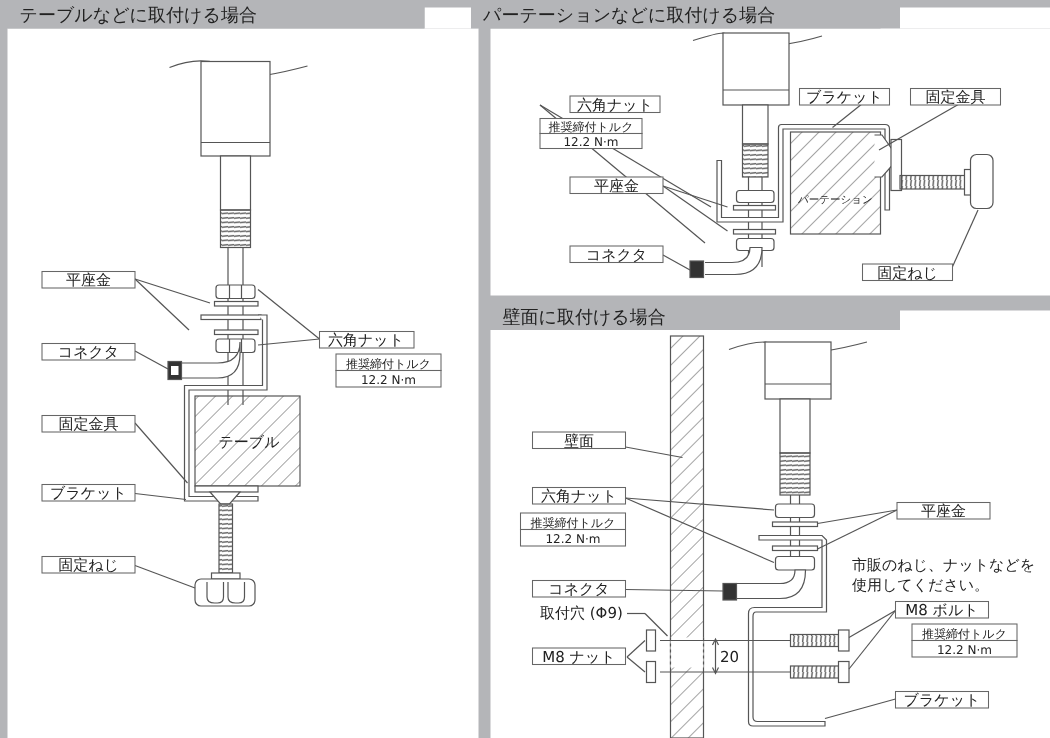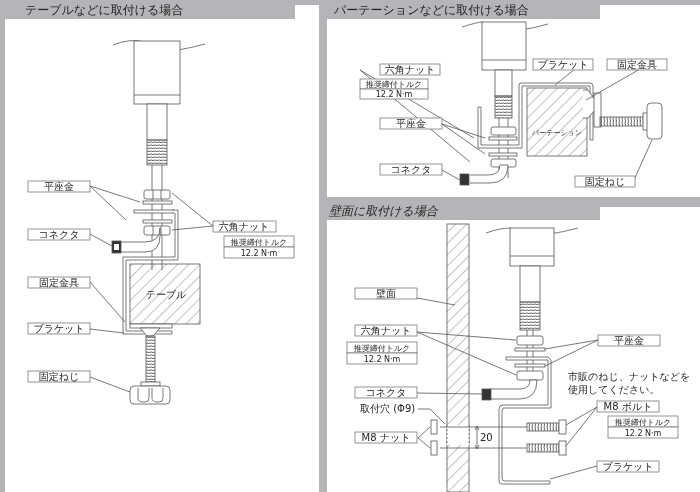--- a/index.html
+++ b/index.html
@@ -1,21 +1,21 @@
 <!DOCTYPE html>
 <html><head>
 <meta charset="utf-8">
 <style>
   html, body { margin:0; padding:0; background:#fff; }
   body { width:700px; height:492px; position:relative; overflow:hidden;
          font-family:"DejaVu Sans", sans-serif; }
   .panel { position:absolute; background:#fff; }
   .frame { position:absolute; background:#b4b5b8; }
   .ptitle { position:absolute; background:#b4b5b8; color:#222; font-size:12px;
-            line-height:17px; padding-left:8px; box-sizing:border-box;margin-left:12px; }
+            line-height:17px; padding-left:8px; box-sizing:border-box; }
   svg { position:absolute; left:0; top:0; }
   svg text { font-family:"DejaVu Sans", sans-serif; fill:#222; }
   .lbl { font-size:10px; }
   .small { font-size:8px; }
 </style>
 </head>
 <body>
 
 <div class="frame" style="left:0;top:0;width:322px;height:492px;"></div>
 <div class="panel" style="left:5px;top:19px;width:314px;height:473px;"></div>
@@ -23,21 +23,21 @@
 <div class="panel" style="left:327px;top:19px;width:373px;height:178px;"></div>
 <div class="frame" style="left:322px;top:202px;width:378px;height:290px;"></div>
 <div class="panel" style="left:327px;top:220px;width:373px;height:272px;"></div>
 
 <div class="panel" style="left:283px;top:5px;width:36px;height:14px;"></div>
 <div class="panel" style="left:600px;top:5px;width:100px;height:14px;"></div>
 <div class="panel" style="left:600px;top:207px;width:100px;height:13px;"></div>
 
 <div class="ptitle" style="left:5px;top:2px;width:278px;">テーブルなどに取付ける場合</div>
 <div class="ptitle" style="left:314px;top:2px;width:273px;">パーテーションなどに取付ける場合</div>
-<div class="ptitle" style="left:309px;top:203px;width:273px;font-style:italic;">壁面に取付ける場合</div>
+<div class="ptitle" style="left:327px;top:203px;width:273px;">壁面に取付ける場合</div>
 
 <svg width="700" height="492" viewBox="0 0 700 492">
   <defs>
     <pattern id="hatch" patternUnits="userSpaceOnUse" width="8" height="8" patternTransform="rotate(45)">
       <line x1="0" y1="0" x2="0" y2="8" stroke="#666" stroke-width="0.8"></line>
     </pattern>
     <pattern id="thread" patternUnits="userSpaceOnUse" width="4" height="3">
       <line x1="0" y1="1.5" x2="4" y2="1" stroke="#555" stroke-width="0.9"></line>
     </pattern>
     <pattern id="threadh" patternUnits="userSpaceOnUse" width="3" height="4">

